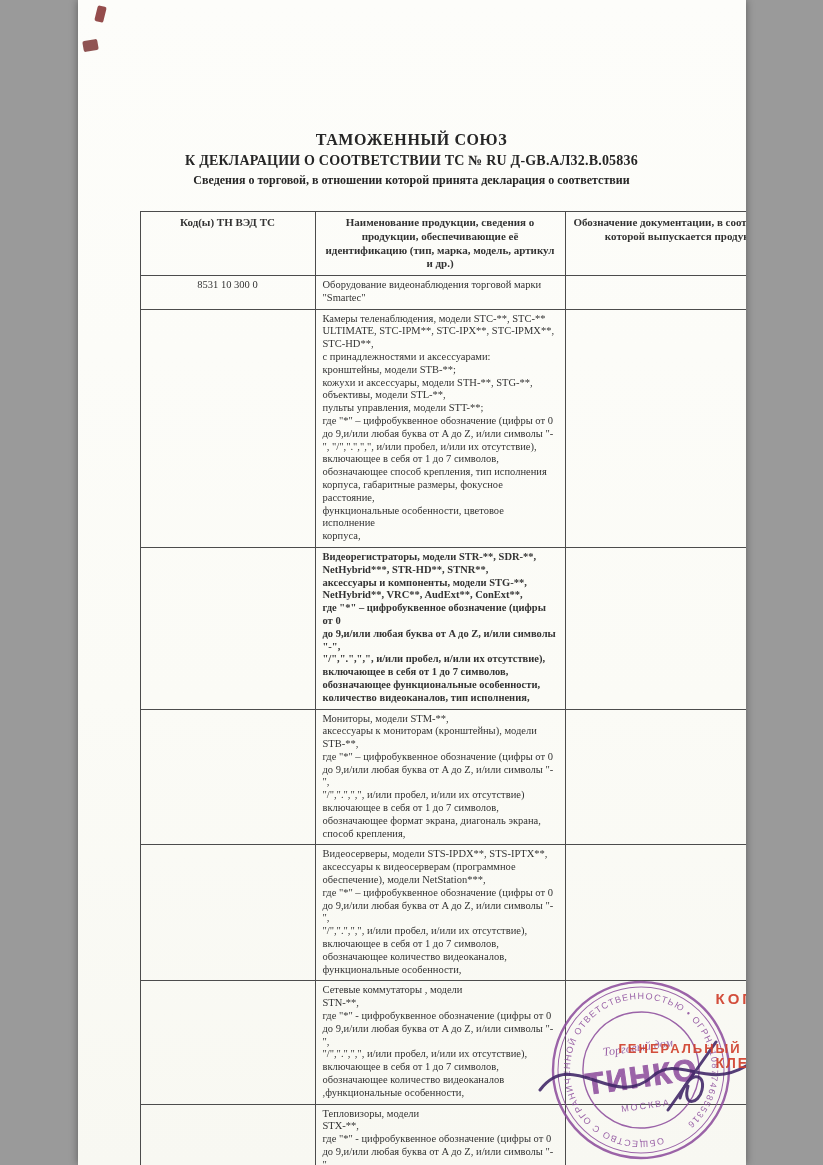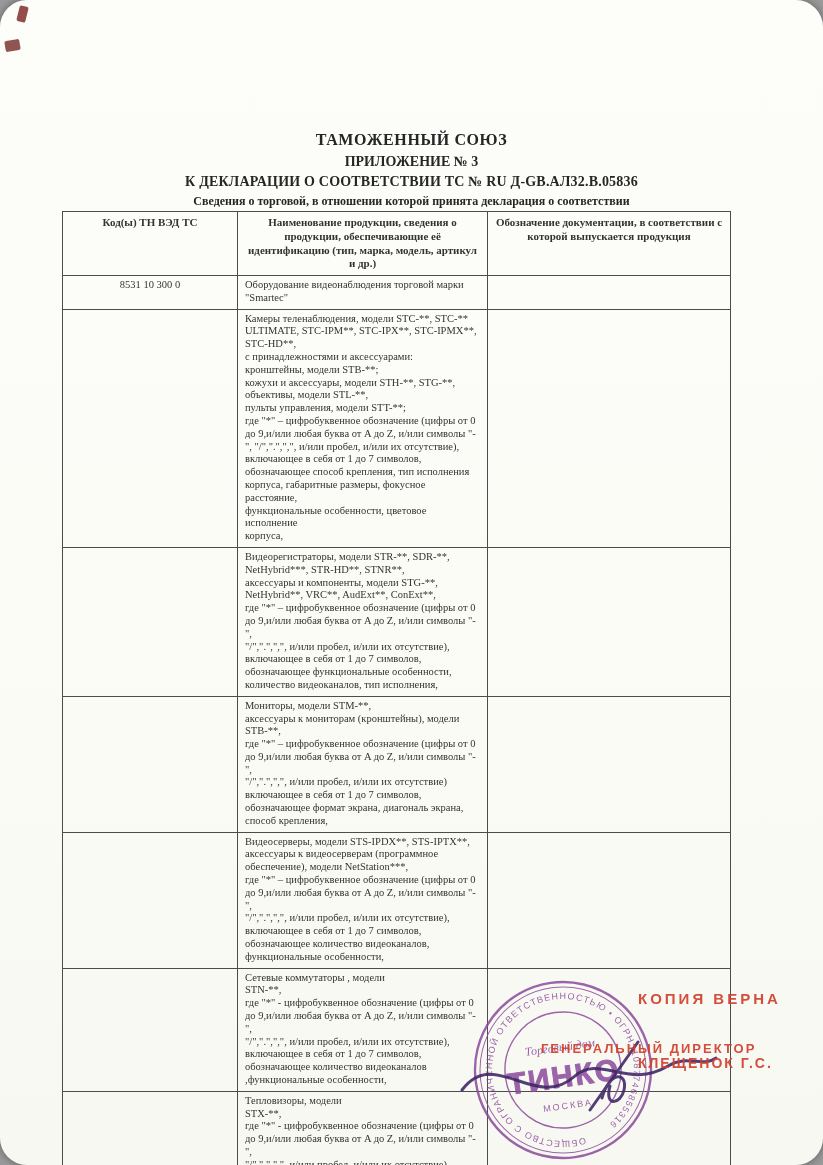--- a/index.html
+++ b/index.html
@@ -1,22 +1,21 @@
 <!DOCTYPE html>
 <html><head>
 <meta charset="utf-8">
 <style>
   * { margin:0; padding:0; box-sizing:border-box; }
   html,body { background:#9a9a9a; }
   .page {
-    position:relative; width:823px; height:1165px; margin:0 auto;
+    position:relative; width:668px; height:1165px; margin:0 auto;
     background:linear-gradient(180deg,#fdfdfa 0%, #fbfbf6 60%, #f8f8f2 100%);
     font-family:"Liberation Serif", serif; color:#2f2f2f; overflow:hidden;
     box-shadow:0 0 8px rgba(0,0,0,.4);
-    border-radius:27px;
   }
   
   .artifact-a { position:absolute; left:18px; top:6px; width:9px; height:16px;
     background:#7a2020; transform:rotate(14deg); border-radius:2px; opacity:.8; }
   .artifact-b { position:absolute; left:5px; top:40px; width:15px; height:11px;
     background:#6b1b1b; transform:rotate(-10deg); border-radius:2px; opacity:.75; }
 
   
   .doc-header { position:absolute; top:131px; left:0; width:100%; text-align:center; color:#262626; }
   .t1 { font-size:16px; font-weight:bold; letter-spacing:.6px; }
@@ -31,21 +30,21 @@
   .decl-table col.c2 { width:250px; }
   .decl-table col.c3 { width:243px; }
   .decl-table th, .decl-table td { border:1px solid #4c4c4c; vertical-align:top; color:#333; }
   .decl-table th { font-size:11px; font-weight:bold; padding:4px 6px; text-align:center; line-height:1.25; }
   .decl-table td { font-size:10.5px; line-height:1.22; padding:3px 7px 4px 7px; }
   td.code-cell { text-align:center; }
   td.name-cell { white-space:pre-line; }
   tr.hdr  th { height:57px; }
   tr.r0 td { height:28px; }
   tr.r1 td { height:194px; }
-  tr.r2 td { height:122px; }
+  tr.r2 td { height:122px;font-weight:bold; }
   tr.r3 td { height:114px; }
   tr.r4 td { height:112px; }
   tr.r5 td { height:92px; }
   tr.r6 td { height:88px; }
 
   
   .copy-stamp { position:absolute; color:#d0402d; font-family:"Liberation Sans", sans-serif;
     font-weight:bold; white-space:nowrap; opacity:.92; }
   .cs1 { left:638px; top:990px; font-size:15px; letter-spacing:3px; }
   .cs2 { left:541px; top:1041px; font-size:13px; letter-spacing:2px; }
@@ -58,21 +57,20 @@
 </head>
 <body>
 
 <div class="page">
 
   <div class="artifact-a"></div>
   <div class="artifact-b"></div>
 
   <div class="doc-header">
     <div class="t1">ТАМОЖЕННЫЙ СОЮЗ</div>
-    <div class="t2">ПРИЛОЖЕНИЕ № 3</div>
     <div class="t3">К ДЕКЛАРАЦИИ О СООТВЕТСТВИИ ТС № RU Д-GB.АЛ32.В.05836</div>
     <div class="t4">Сведения о торговой, в отношении которой принята декларация о соответствии</div>
   </div>
 
   <table class="decl-table">
     <colgroup>
         <col class="c1">
         <col class="c2">
         <col class="c3">
       </colgroup>

